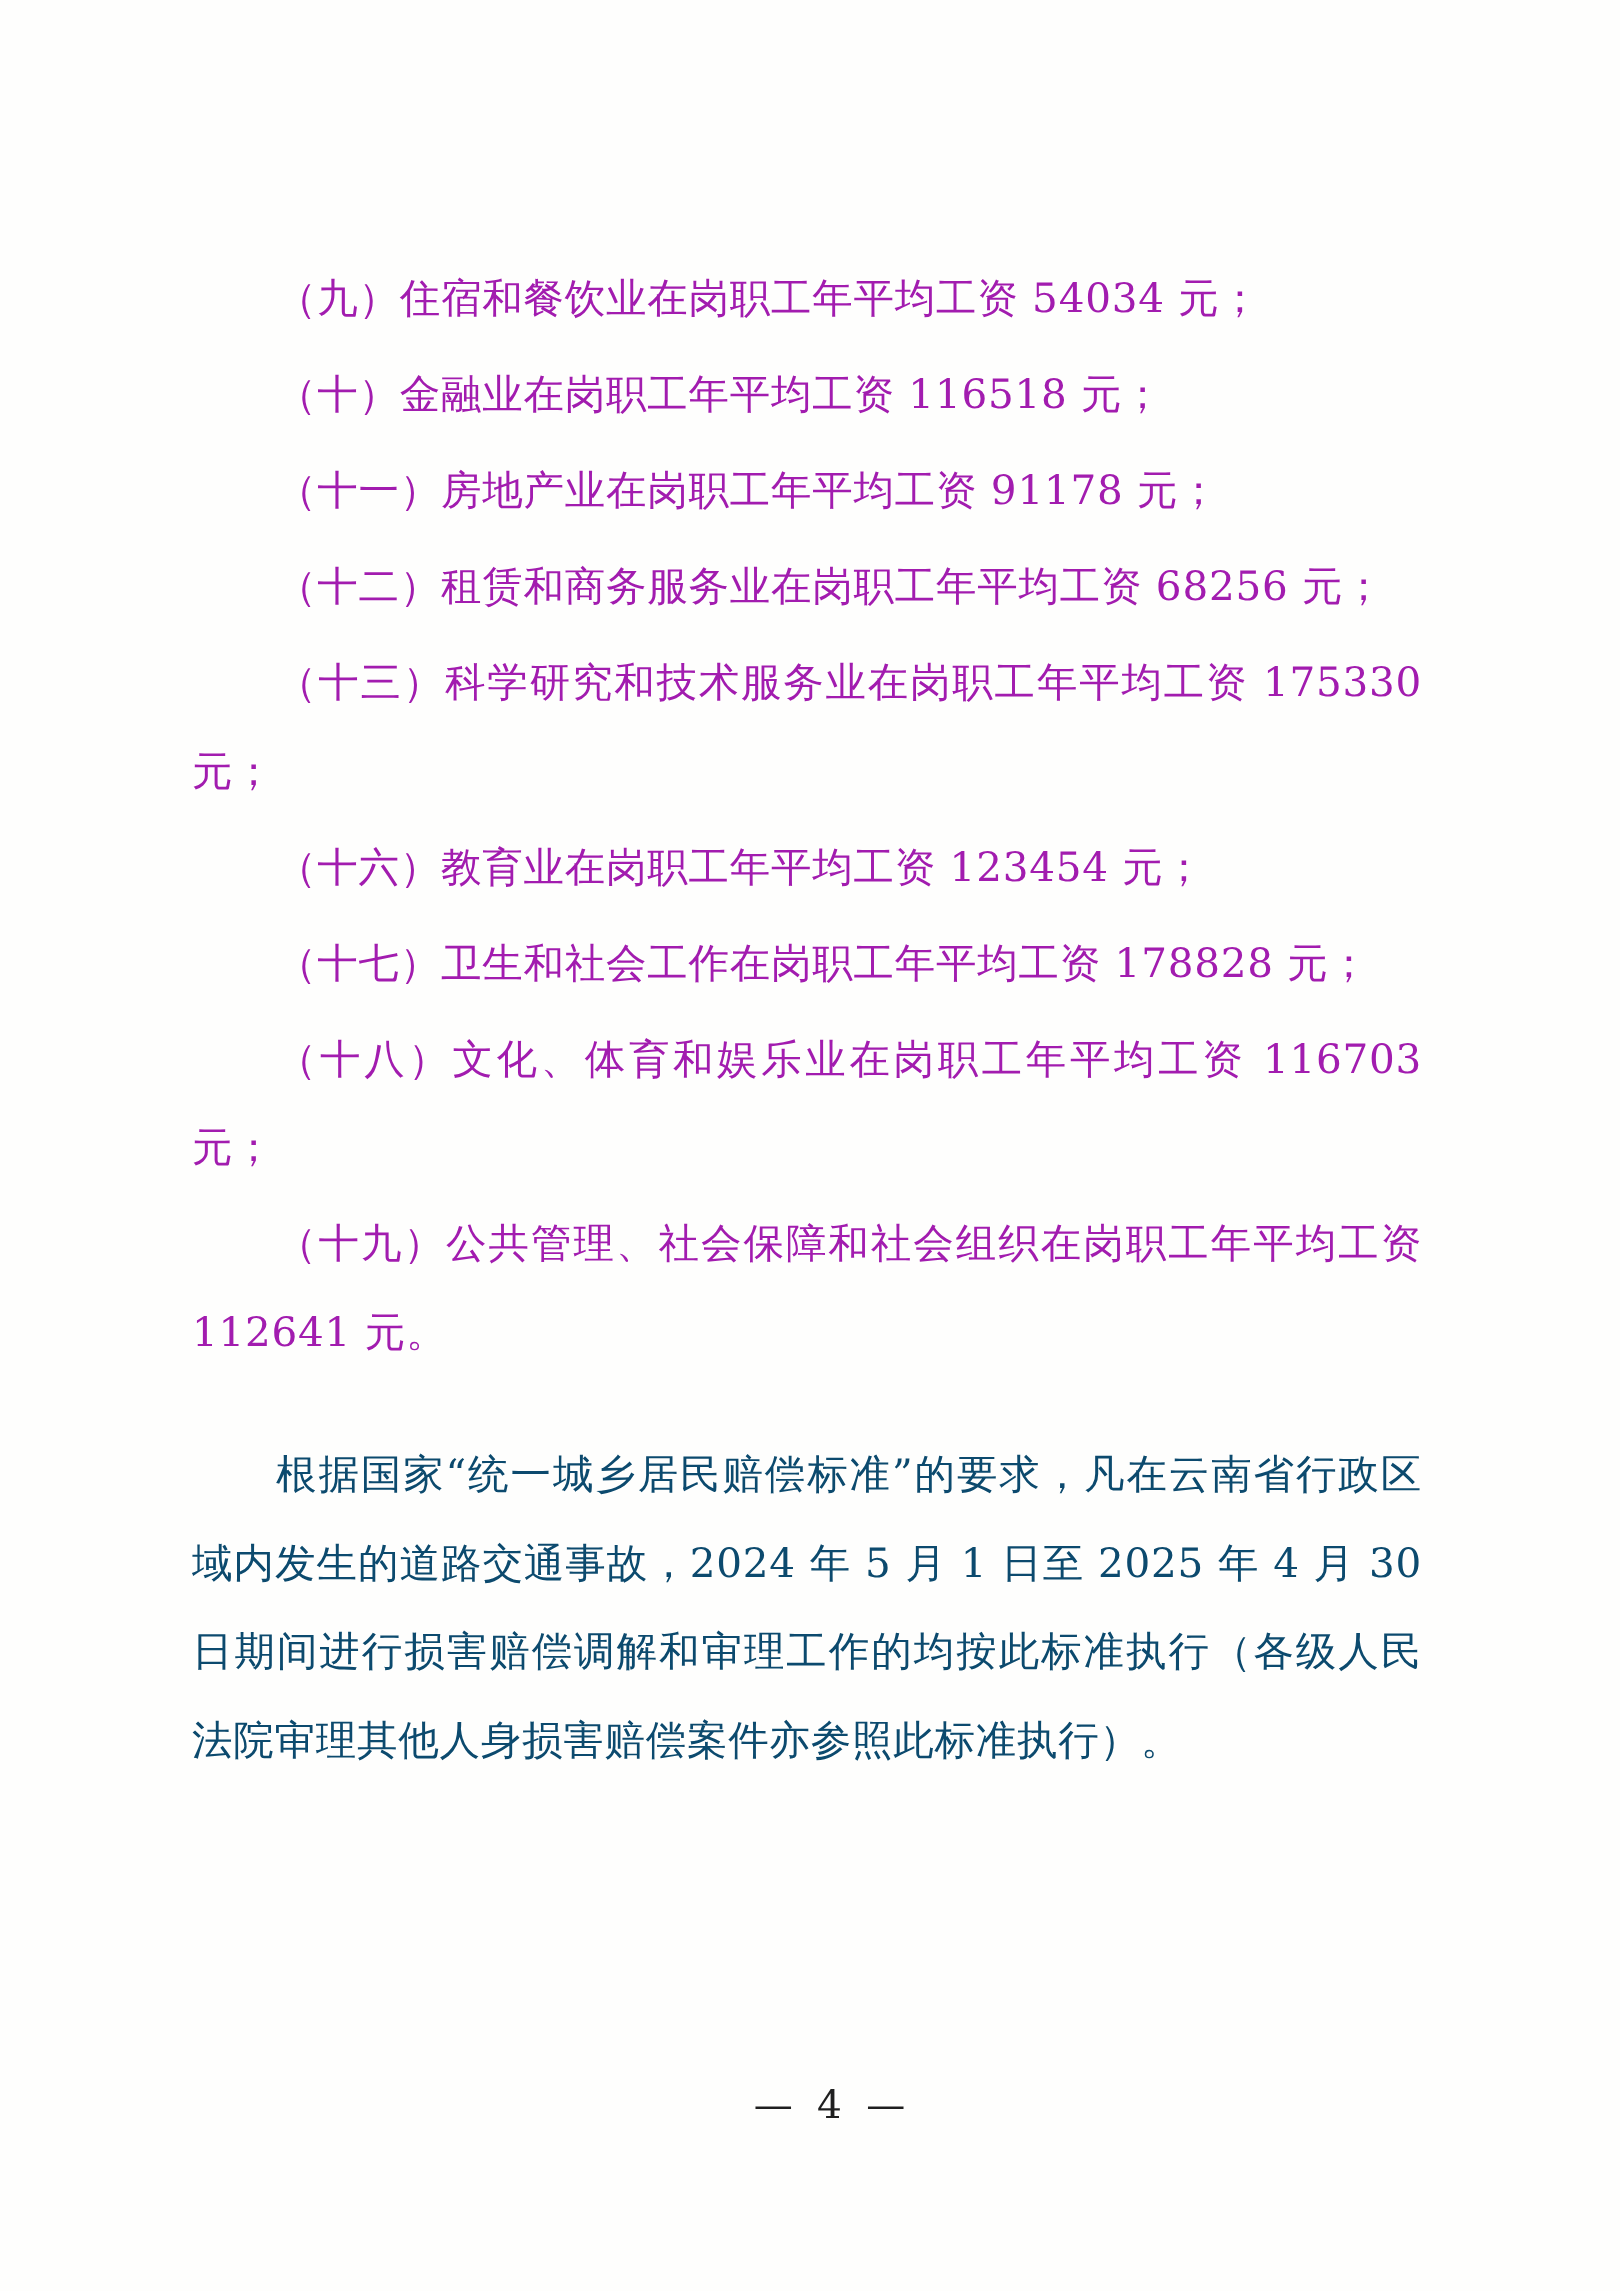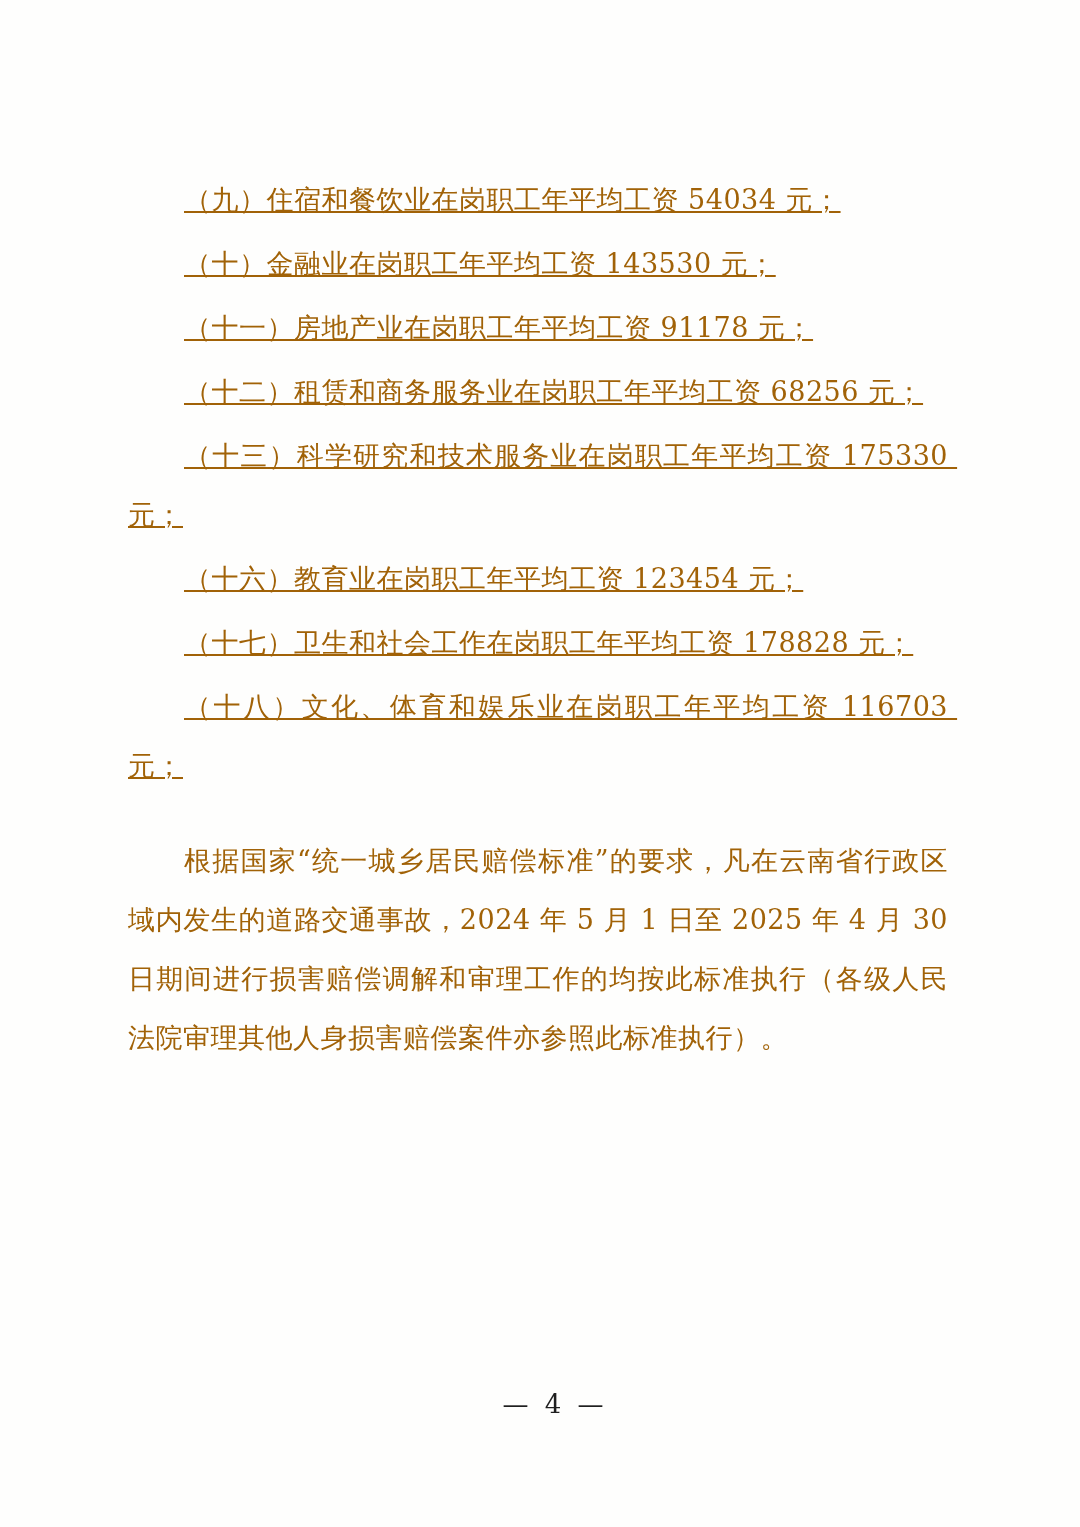--- a/index.html
+++ b/index.html
@@ -20,35 +20,34 @@
   }
   .content {
     position: absolute;
     left: 128px;
     top: 170px;
     width: 820px;
   }
   .para {
     font-size: 27px;
     line-height: 59px;
-    color: #a16207;
+    color: #a21caf;
     text-align: justify;
     text-justify: inter-ideograph;
     letter-spacing: 0.5px;
     margin: 0 0 5px 0;
     white-space: pre-wrap;
-    text-decoration: underline;
   }
   .para.indent {
     text-indent: 56px;
   }
   .closing {
     font-size: 27px;
     line-height: 59px;
-    color: #a16207;
+    color: #0c4a6e;
     text-align: justify;
     text-justify: inter-ideograph;
     letter-spacing: 0.5px;
     text-indent: 56px;
     margin: 36px 0 0 0;
   }
   .page-number {
     position: absolute;
     left: 0;
     right: 0;
@@ -59,23 +58,24 @@
     letter-spacing: 4px;
     padding-left: 30px;
   }
 </style>
 </head>
 <body>
 
 <div class="page">
   <div class="content">
     <p class="para indent">（九）住宿和餐饮业在岗职工年平均工资 54034 元；</p>
-    <p class="para indent">（十）金融业在岗职工年平均工资 143530 元；</p>
+    <p class="para indent">（十）金融业在岗职工年平均工资 116518 元；</p>
     <p class="para indent">（十一）房地产业在岗职工年平均工资 91178 元；</p>
     <p class="para indent">（十二）租赁和商务服务业在岗职工年平均工资 68256 元；</p>
     <p class="para indent">（十三）科学研究和技术服务业在岗职工年平均工资 175330 元；</p>
     <p class="para indent">（十六）教育业在岗职工年平均工资 123454 元；</p>
     <p class="para indent">（十七）卫生和社会工作在岗职工年平均工资 178828 元；</p>
     <p class="para indent">（十八）文化、体育和娱乐业在岗职工年平均工资 116703 元；</p>
+    <p class="para indent">（十九）公共管理、社会保障和社会组织在岗职工年平均工资 112641 元。</p>
     <p class="closing">根据国家“统一城乡居民赔偿标准”的要求，凡在云南省行政区域内发生的道路交通事故，2024 年 5 月 1 日至 2025 年 4 月 30 日期间进行损害赔偿调解和审理工作的均按此标准执行（各级人民法院审理其他人身损害赔偿案件亦参照此标准执行）。</p>
   </div>
   <div class="page-number">— 4 —</div>
 </div>
 
 </body></html>

